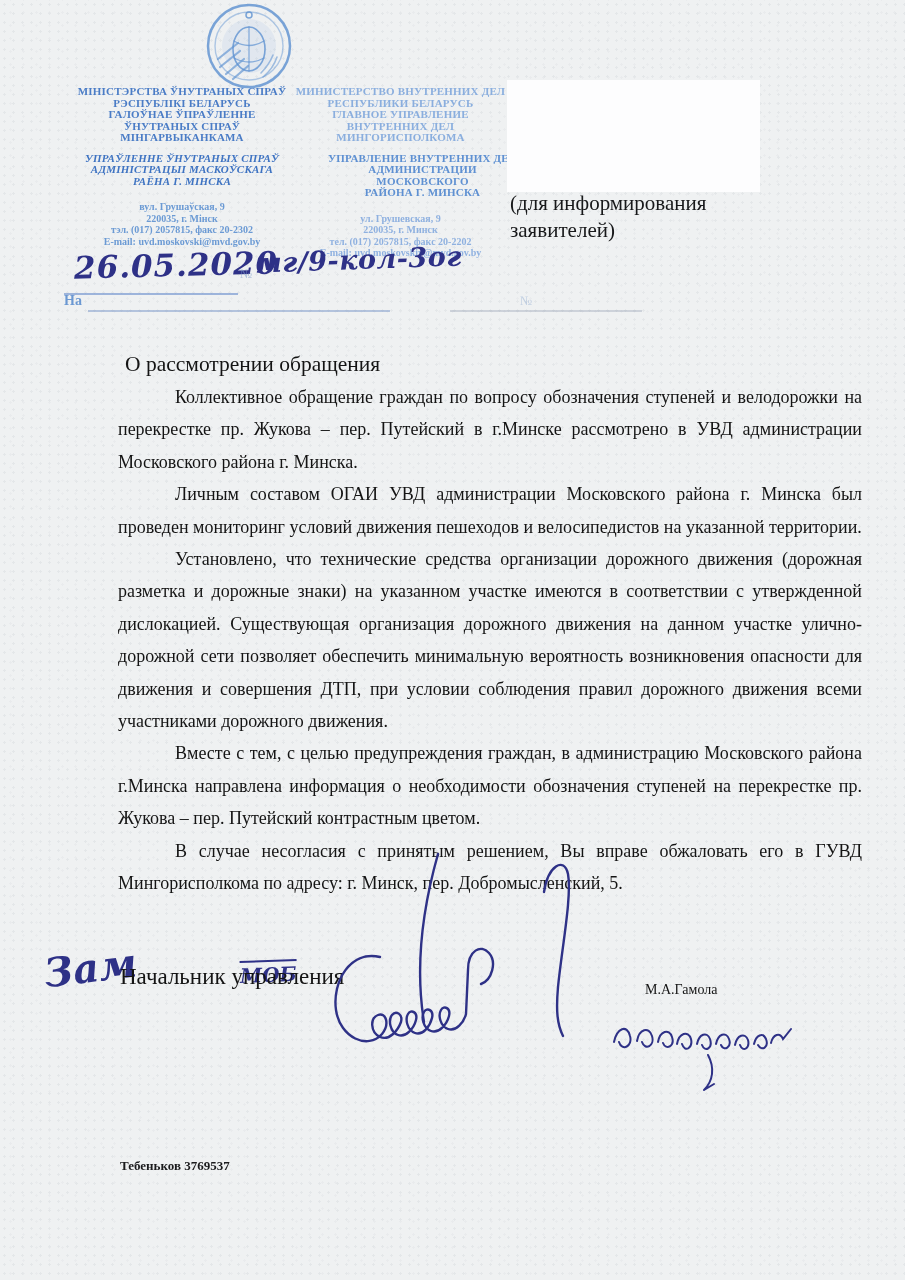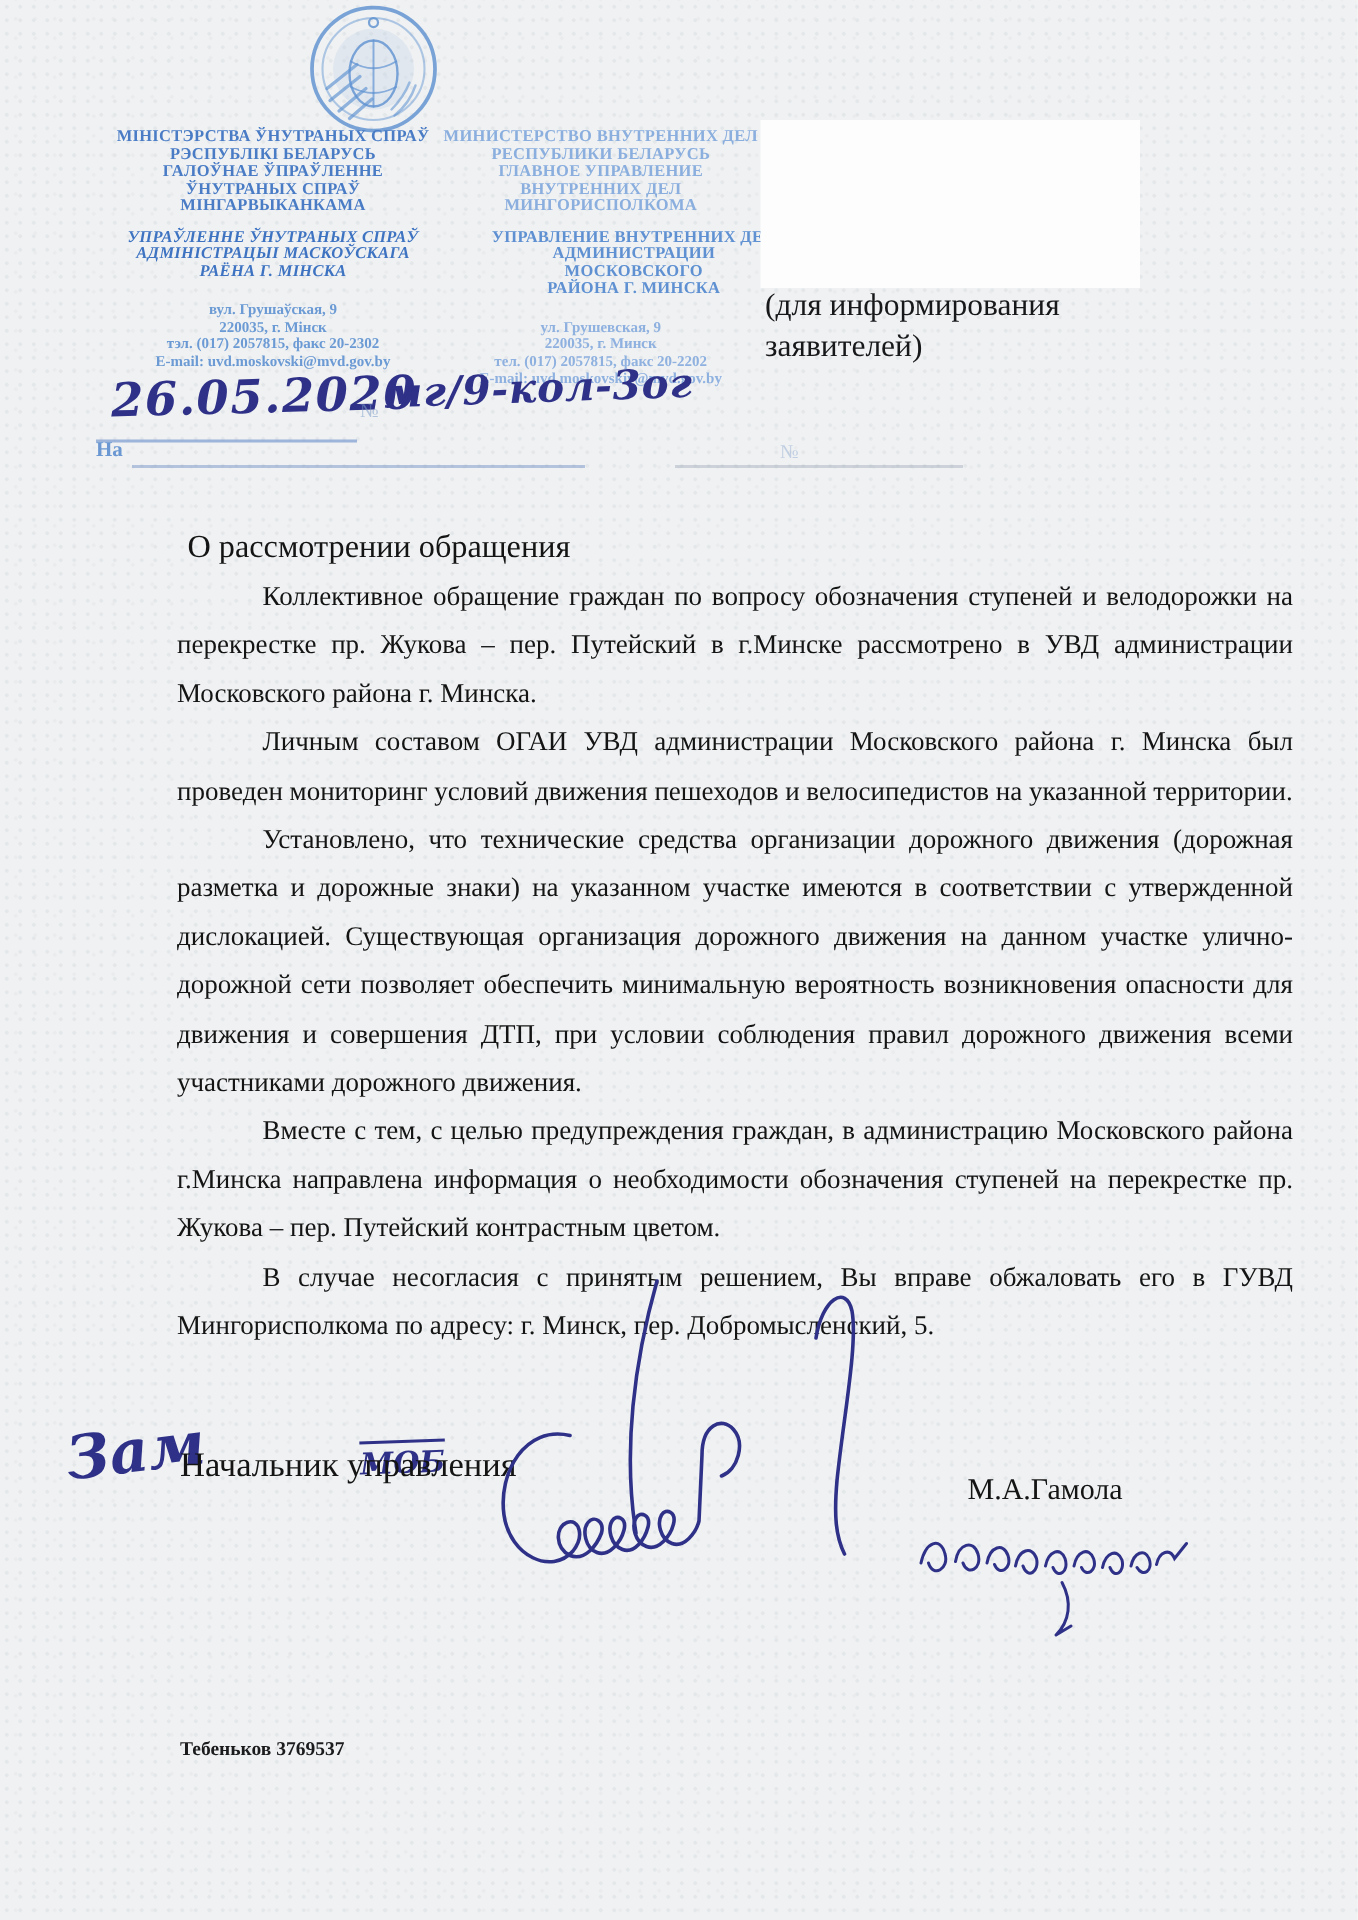--- a/index.html
+++ b/index.html
@@ -48,21 +48,21 @@
   .rule-na2{left:450px;top:310px;width:192px;height:1.5px;background:rgba(150,160,180,.38);}
   .reply-prefix{position:absolute;left:64px;top:293px;font-size:14px;color:#6b98d2;font-weight:bold;}
   
   .subject{position:absolute;left:125px;top:352px;font-size:21.5px;color:#141414;}
   .body-text{position:absolute;left:118px;top:381px;width:744px;font-size:18px;line-height:32.4px;color:#141414;text-align:justify;}
   .body-text p{margin:0;text-indent:57px;}
   
   .hand-zam{position:absolute;left:44px;top:944px;font-size:40px;font-weight:bold;transform:rotate(-7deg);}
   .hand-mob{position:absolute;left:240px;top:960px;font-size:20px;font-weight:bold;border-top:2px solid #2e3187;padding-top:1px;transform:rotate(-2deg);}
   .sig-title{position:absolute;left:120px;top:964px;font-size:23px;color:#141414;}
-  .sig-name{position:absolute;left:645px;top:982px;font-size:20px;color:#141414;}
+  .sig-name{position:absolute;left:645px;top:982px;font-size:14px;color:#141414;}
   .sig-svg{position:absolute;left:320px;top:852px;}
   .annot-svg{position:absolute;left:608px;top:1000px;}
   
   .executor{position:absolute;left:120px;top:1158px;font-size:13px;font-weight:600;color:#1b1b1d;}
 </style>
 </head>
 <body>
 
 <div class="page">
 

